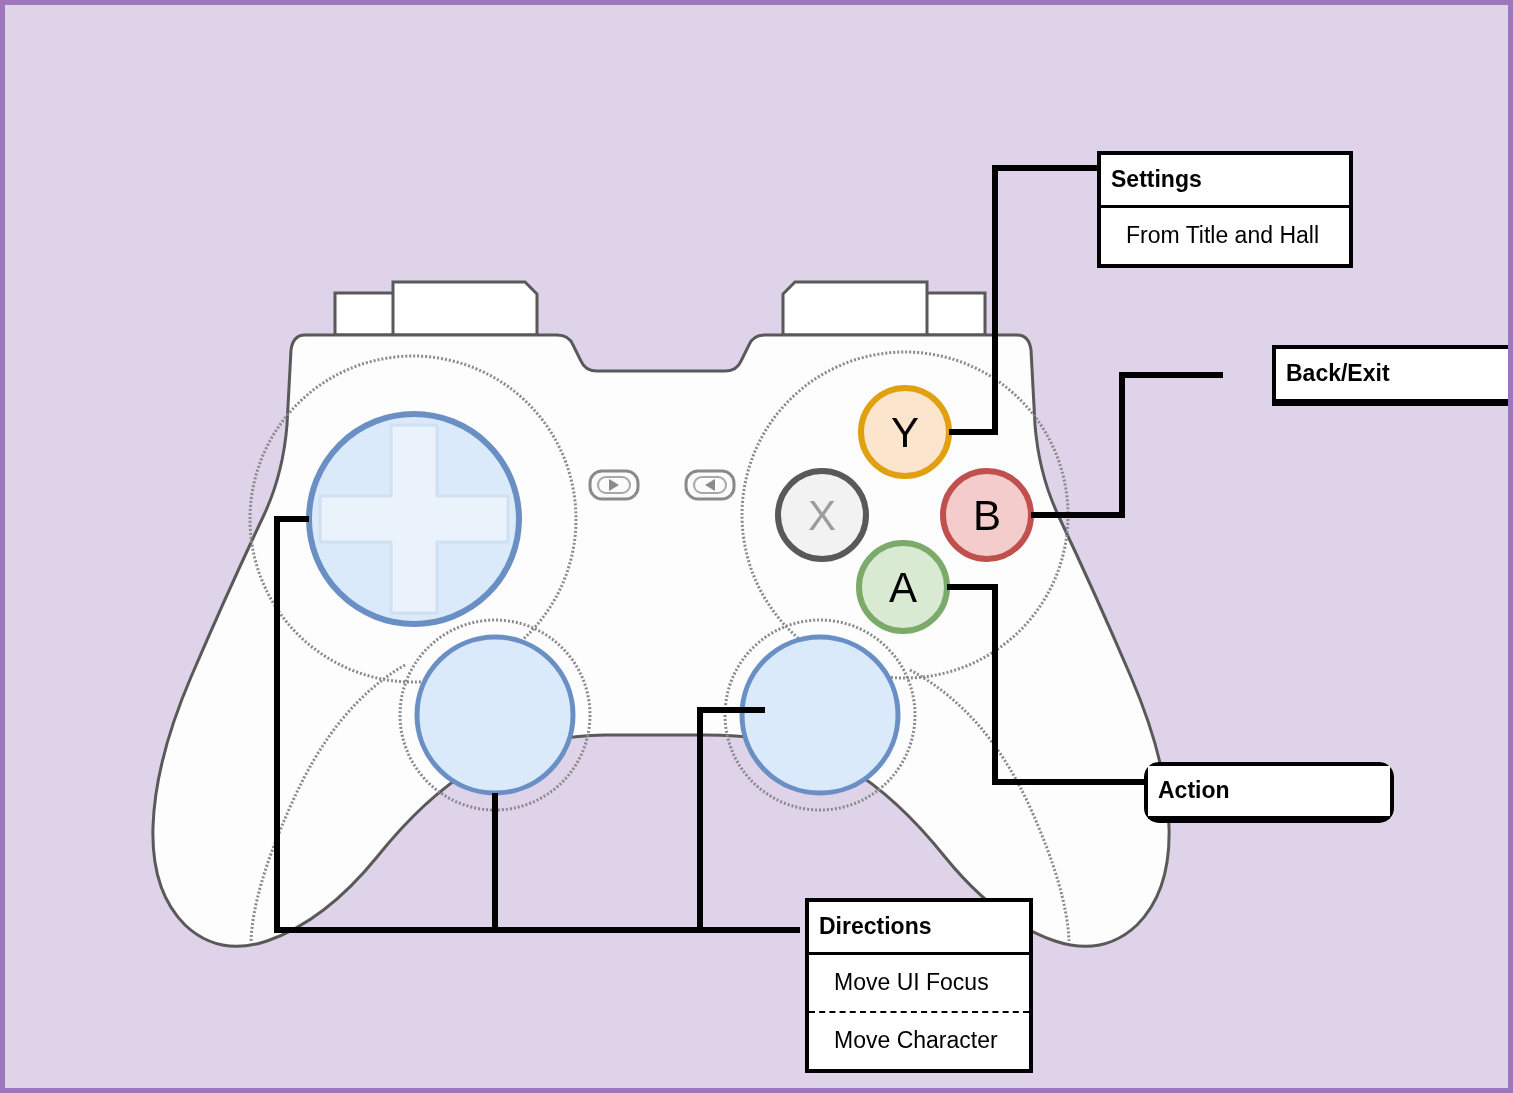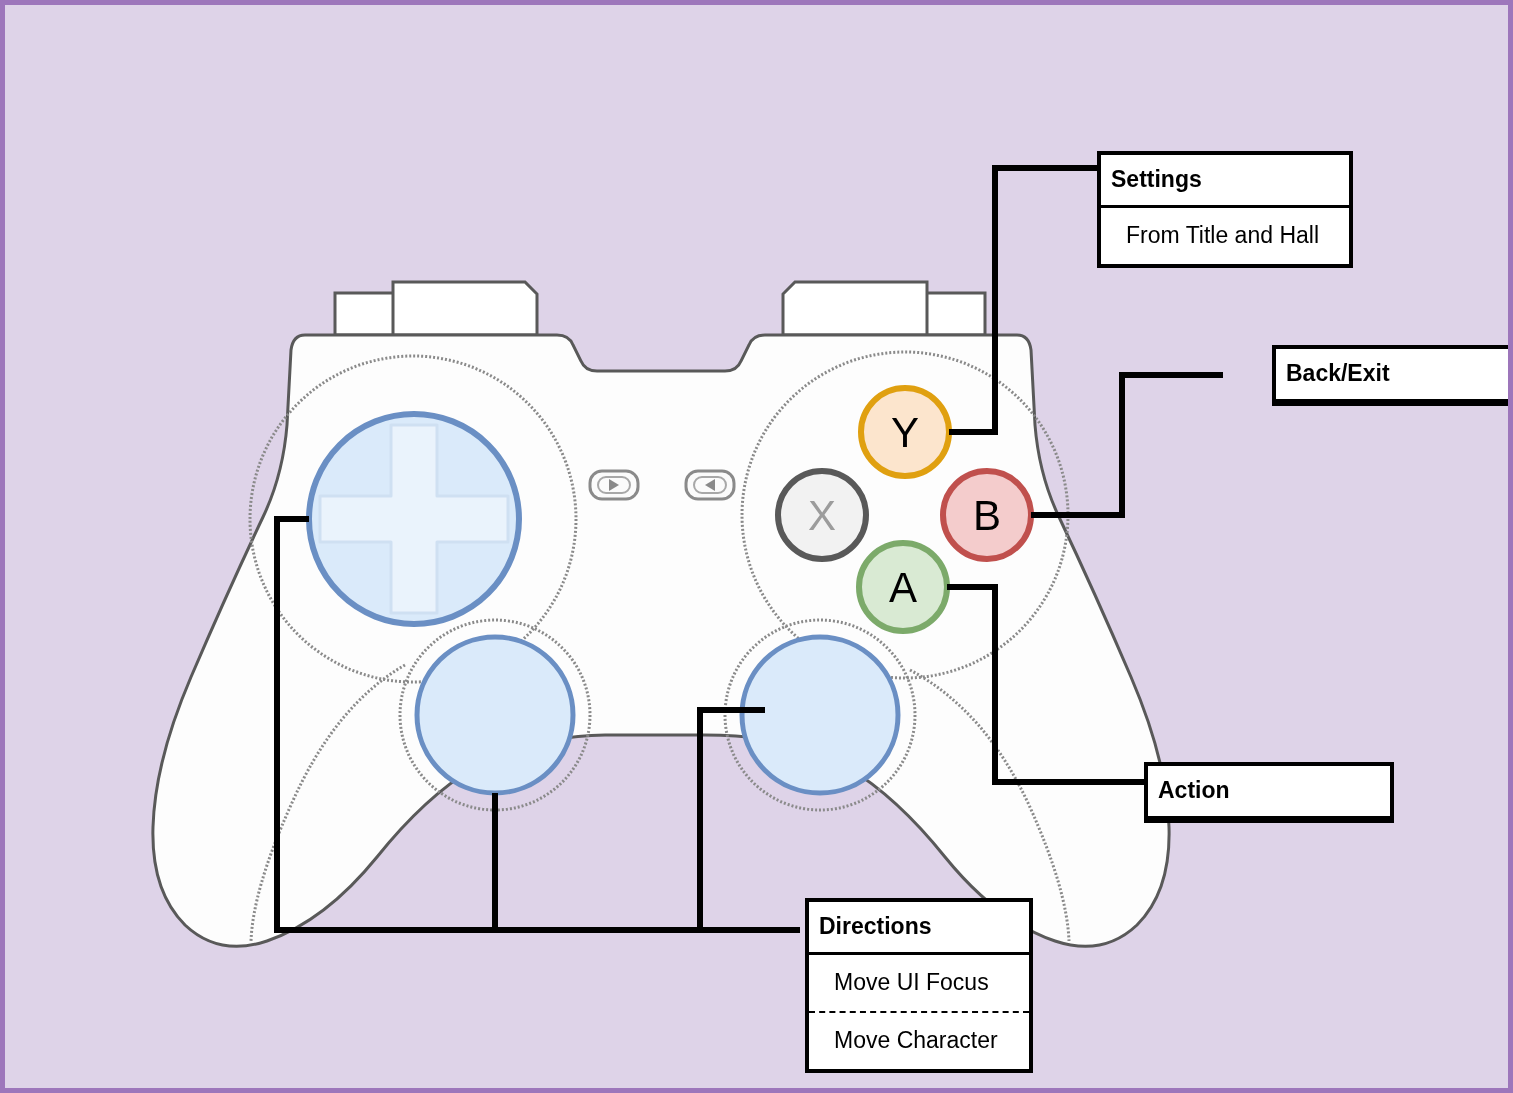--- a/index.html
+++ b/index.html
@@ -214,21 +214,21 @@
       <div class="callout-row">
         <span>From Title and Hall</span>
       </div>
     </div>
   </div>
 
   <div class="callout" style="left:1267px; top:340px; width:256px;">
     <div class="callout-title">Back/Exit</div>
   </div>
 
-  <div class="callout" style="left:1139px; top:757px; width:250px;">
+  <div class="callout" style="left:1139px; top:757px; width:250px;border-radius:15px;">
     <div class="callout-title">Action</div>
   </div>
 
   <div class="callout" style="left:800px; top:893px; width:228px;">
     <div class="callout-title">Directions</div>
     <div class="callout-body">
       <div class="callout-row">
         <span>Move UI Focus</span>
       </div>
       <div class="callout-row">

